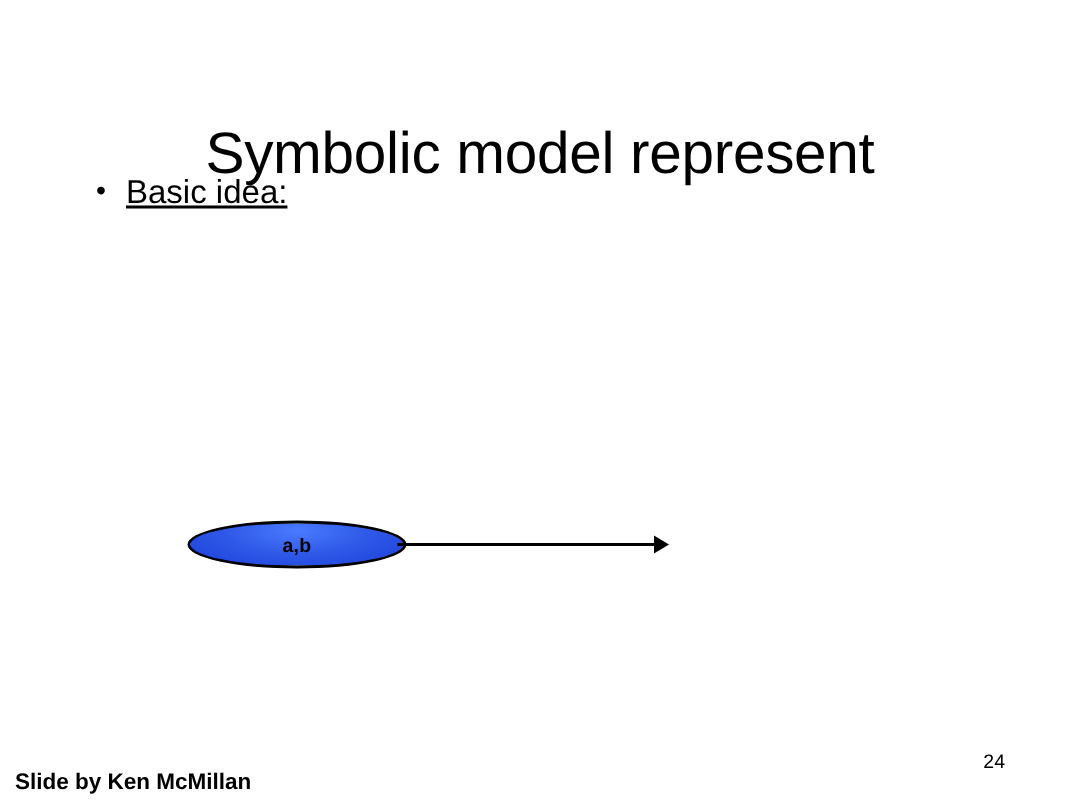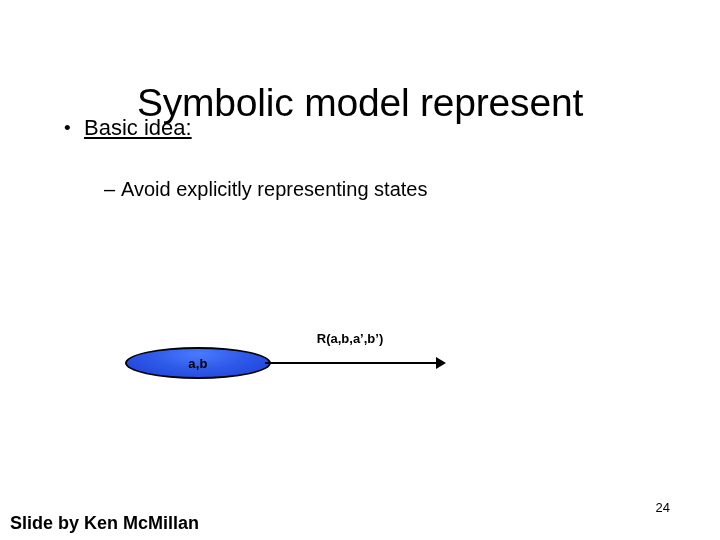--- a/index.html
+++ b/index.html
@@ -128,21 +128,21 @@
     font-size: 13px;
     font-weight: bold;
     color: #000000;
   }
 
   
   #footer-credit {
     position: absolute;
     left: 10px;
     top: 513px;
-    font-size: 18px;
+    font-size: 15px;
     font-weight: bold;
     color: #000000;
   }
   #slide-number {
     position: absolute;
     left: 640px;
     top: 500px;
     width: 30px;
     text-align: right;
     font-size: 13px;
@@ -154,34 +154,30 @@
 
 <div id="slide">
 
   <h1 id="slide-title">Symbolic model represent</h1>
 
   <div class="bullet-l1" id="b-basic-idea">
     <span class="marker">•</span><span>Basic idea:</span>
   </div>
 
 
-  <div class="bullet-l2" id="b-avoid-expl">
-    <span class="marker">–</span><span>Avoid explicitly representing states</span>
-  </div>
 
 
   <div id="diagram">
 
     <div class="state-node" id="node-source">
       <span class="node-label">a,b</span>
     </div>
 
     <div id="edge-line"></div>
     <div id="edge-arrowhead"></div>
-    <div id="edge-label">R(a,b,a’,b’)</div>
 
 
   </div>
 
   <div id="footer-credit">Slide by Ken McMillan</div>
 
   <div id="slide-number">24</div>
 
 </div>
 

